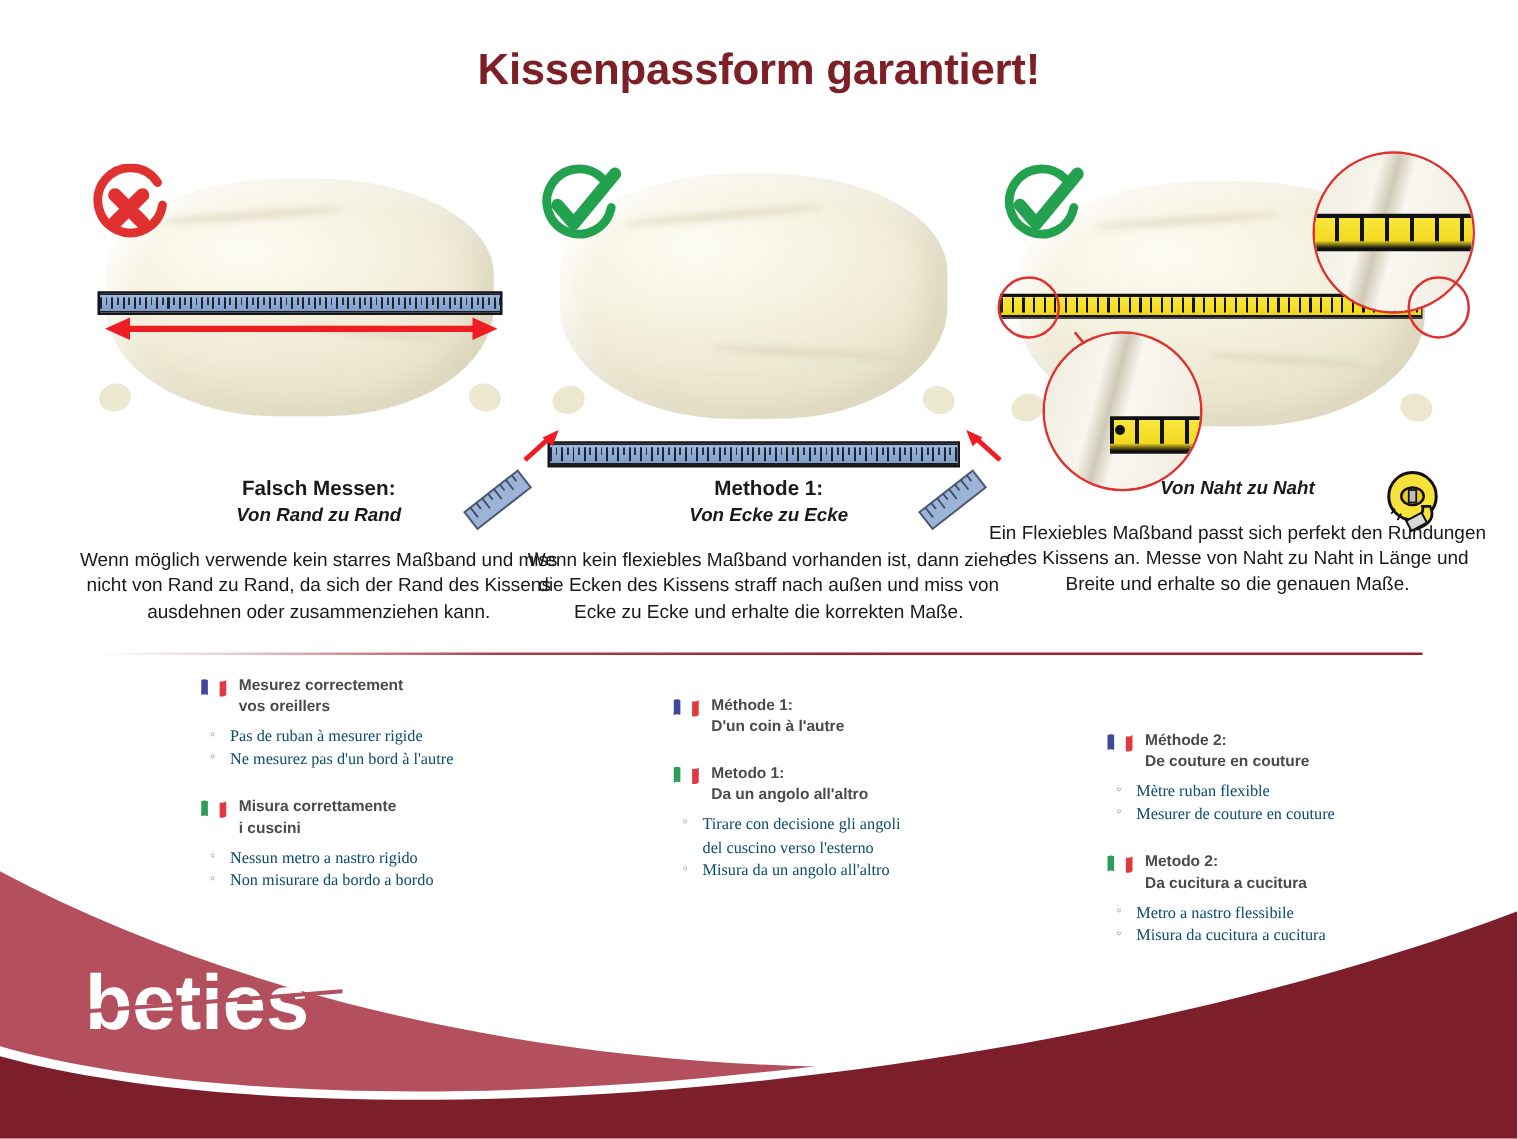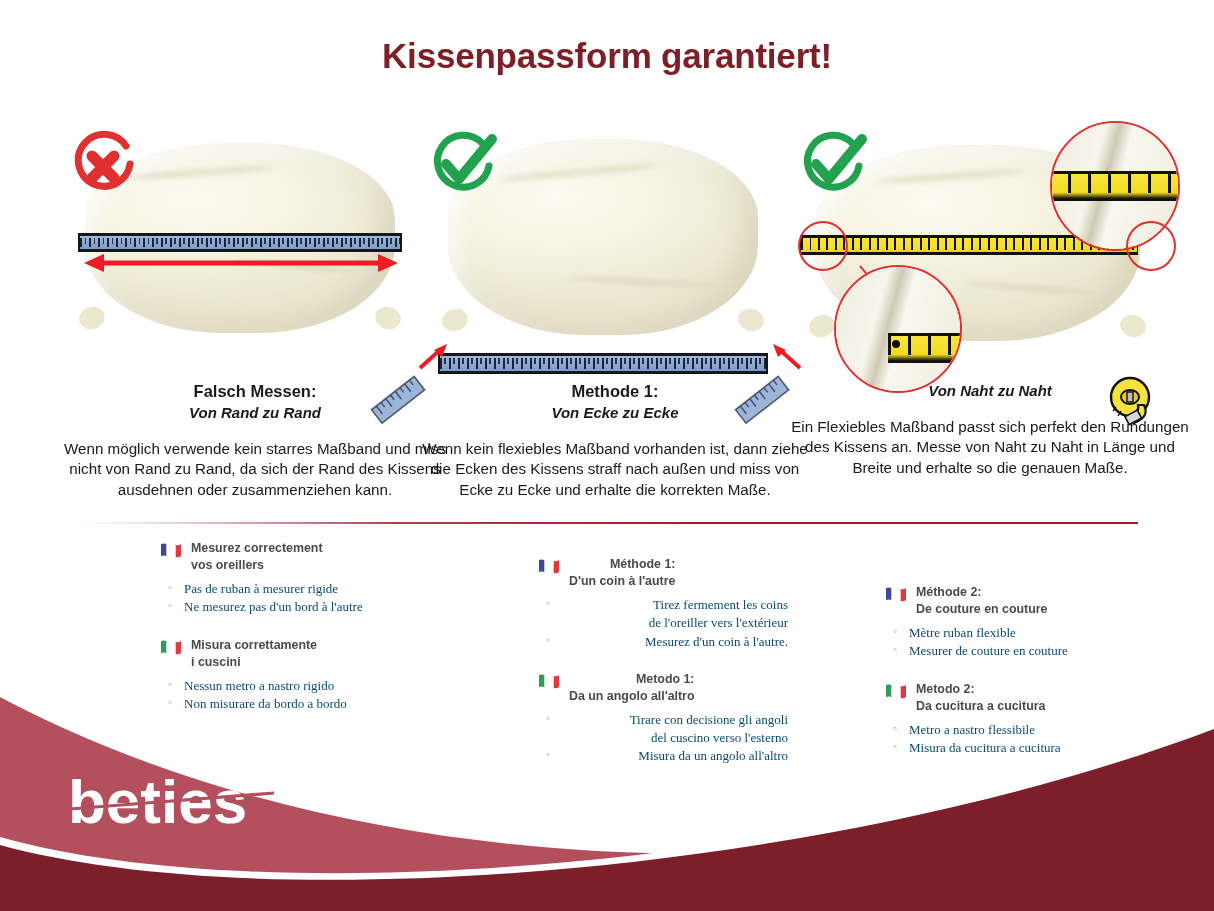--- a/index.html
+++ b/index.html
@@ -141,21 +141,21 @@
   
   .divider {
     position:absolute; left: 78px; top: 522px; width: 1060px; height: 2px;
     background: linear-gradient(90deg, rgba(155,32,44,0) 0%, rgba(155,32,44,0.22) 10%,
                 rgba(155,32,44,0.85) 30%, #9b202c 60%, #9b202c 100%);
   }
 
   
   .ml { position:absolute; }
   .ml-1 { left: 160px; top: 540px; width: 250px; }
-  .ml-2 { left: 538px; top: 556px; width: 250px; text-align: right; }
+  .ml-2 { left: 538px; top: 556px; width: 250px; }
   .ml-3 { left: 885px; top: 584px; width: 255px; }
   .ml-grp { position:relative; margin-bottom: 20px; }
   .ml-head { display:flex; align-items:flex-start; gap: 9px; }
   .flag { width: 22px; height: 17px; flex: 0 0 22px; margin-top: 2px; }
   .flag svg { display:block; }
   .ml-title { font-size: 12.4px; line-height: 1.38; font-weight: bold; color: #4a4a4a; }
   .ml-title .t2 { font-weight: bold; margin-top: 16px; }
   .ml-list { margin: 6px 0 0 6px; padding: 0; list-style: none; }
   .ml-list li {
     position: relative; padding-left: 18px;
@@ -405,27 +405,20 @@
               <path d="M1 2 Q6 0 11 2 Q16 4 21 2 L21 14 Q16 16 11 14 Q6 12 1 14 Z" fill="#fff"></path>
           <path d="M1 2 Q3.5 1 6.3 1.9 L6.3 13.9 Q3.5 13 1 14 Z" fill="#41479b"></path>
           <path d="M15.7 2.9 Q18.4 3.9 21 2 L21 14 Q18.4 15.9 15.7 14.9 Z" fill="#e1393f"></path>
             </svg>
         </span>
         <span class="ml-title">
           <span>Méthode 1:</span><br>
           <span class="t2">D'un coin à l'autre</span>
         </span>
       </div>
-      <ul class="ml-list">
-        <li>
-          <span>Tirez fermement les coins</span>
-          <span class="cont">de l'oreiller vers l'extérieur</span>
-        </li>
-        <li><span>Mesurez d'un coin à l'autre.</span></li>
-      </ul>
     </div>
     <div class="ml-grp">
       <div class="ml-head">
         <span class="flag">
           <svg viewBox="0 0 22 17">
               <path d="M1 2 Q6 0 11 2 Q16 4 21 2 L21 14 Q16 16 11 14 Q6 12 1 14 Z" fill="#fff"></path>
           <path d="M1 2 Q3.5 1 6.3 1.9 L6.3 13.9 Q3.5 13 1 14 Z" fill="#2e9b5b"></path>
           <path d="M15.7 2.9 Q18.4 3.9 21 2 L21 14 Q18.4 15.9 15.7 14.9 Z" fill="#e1393f"></path>
             </svg>
         </span>

